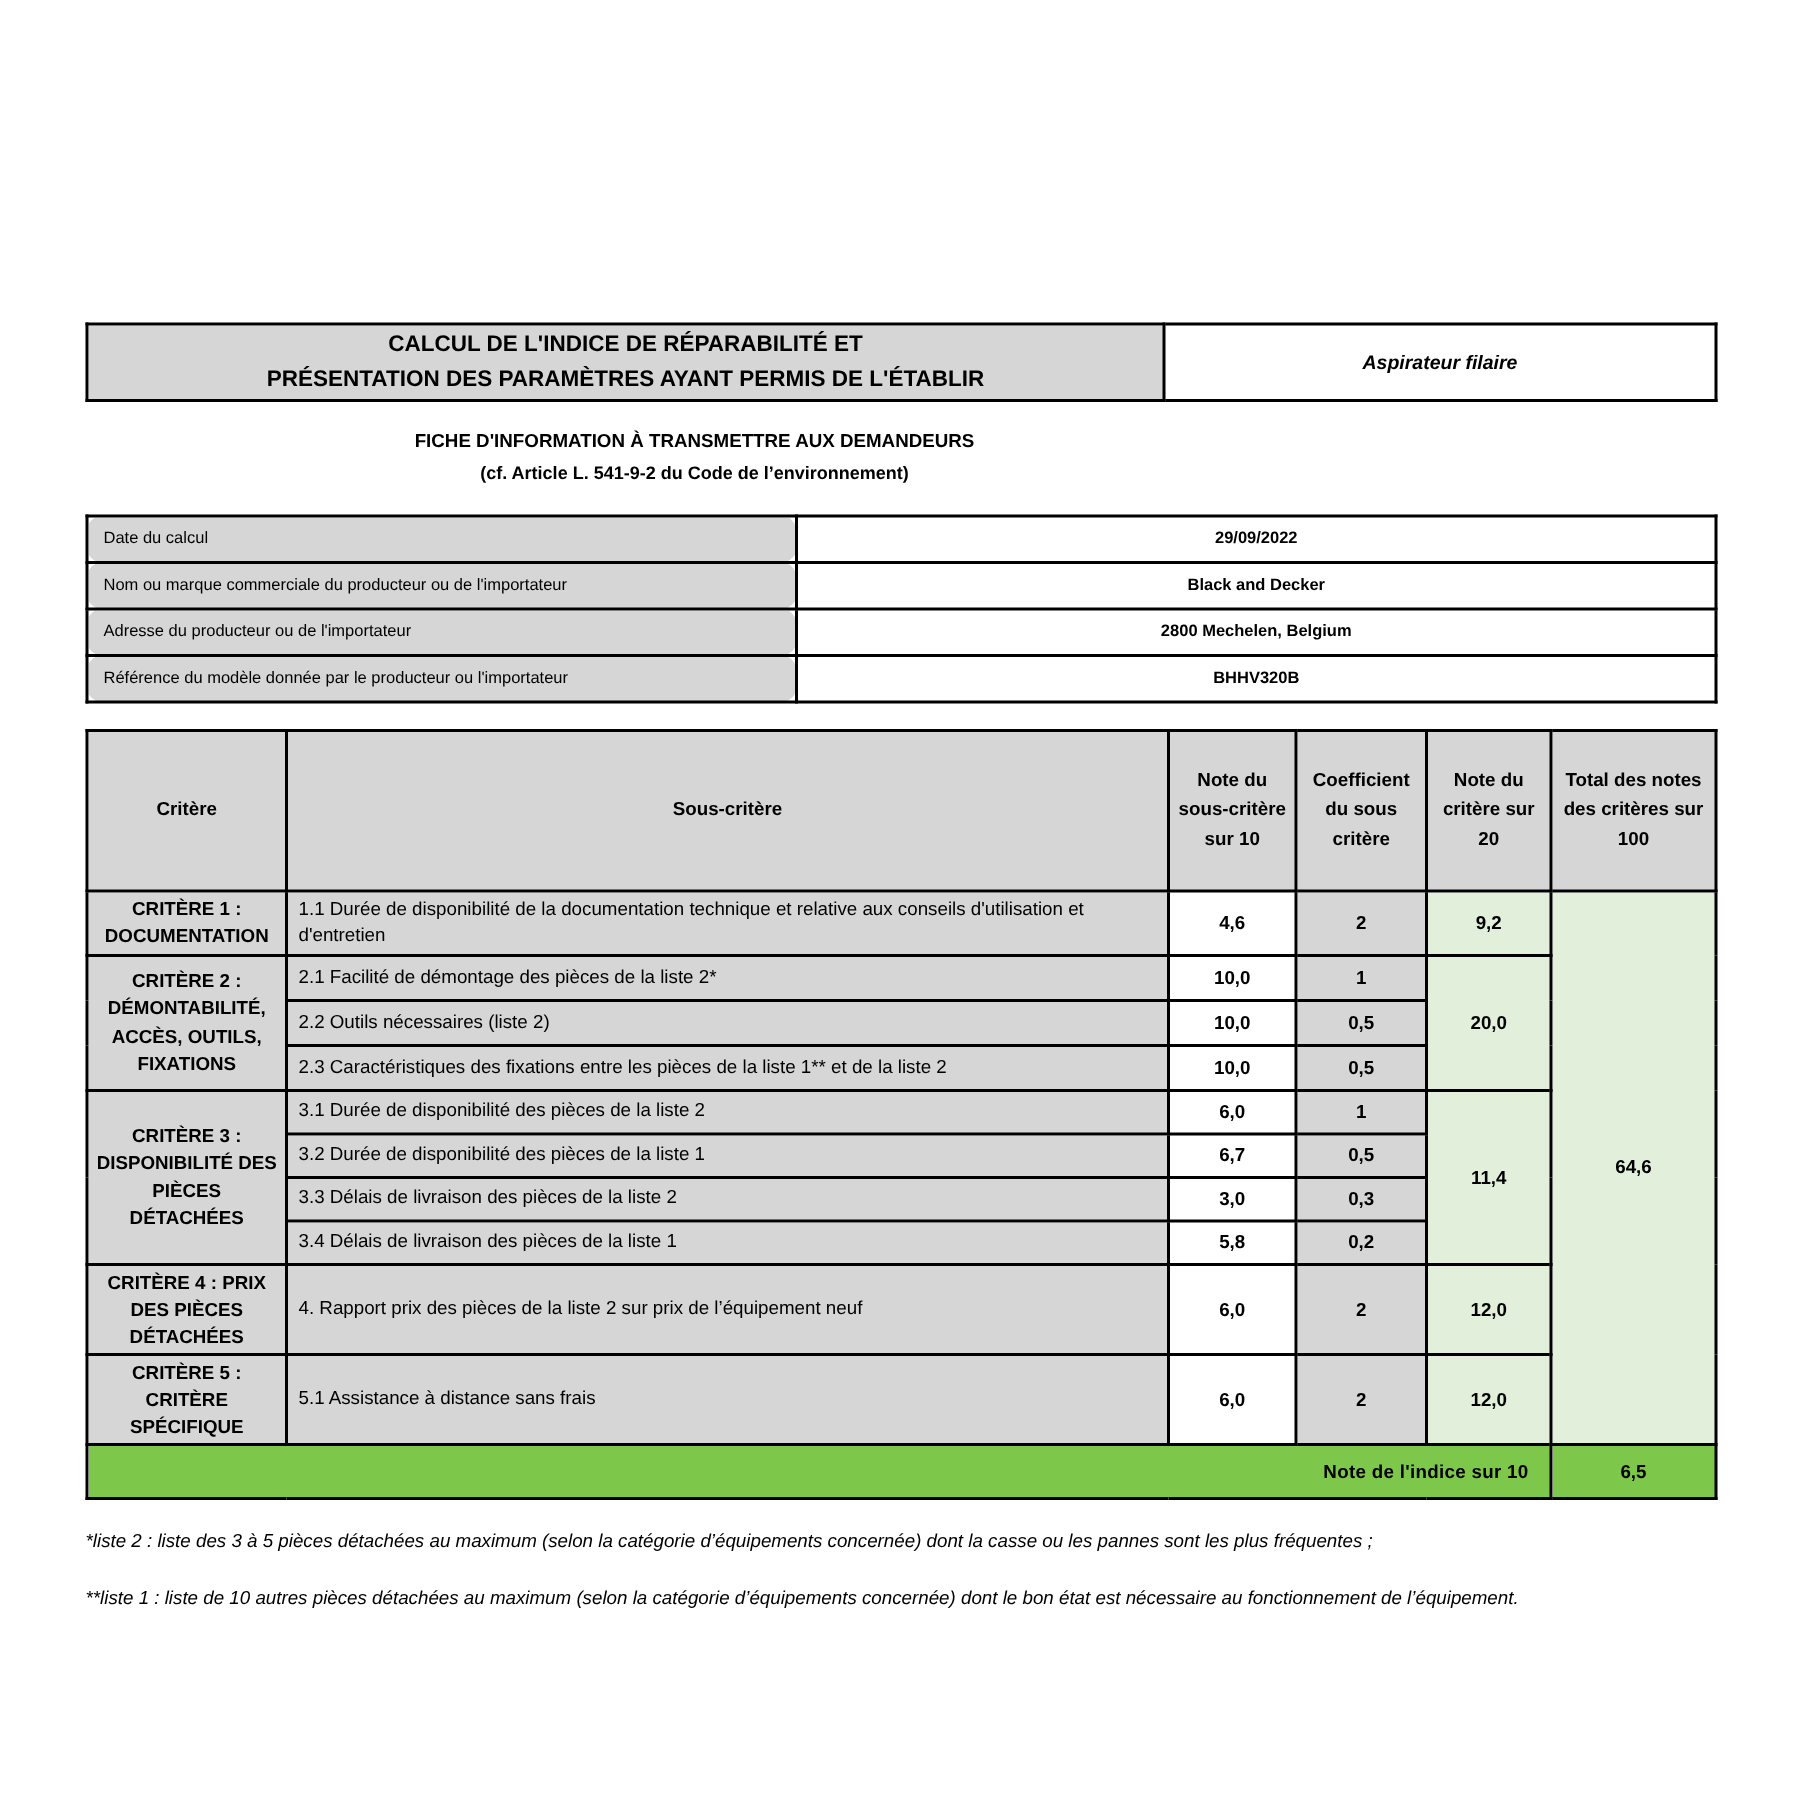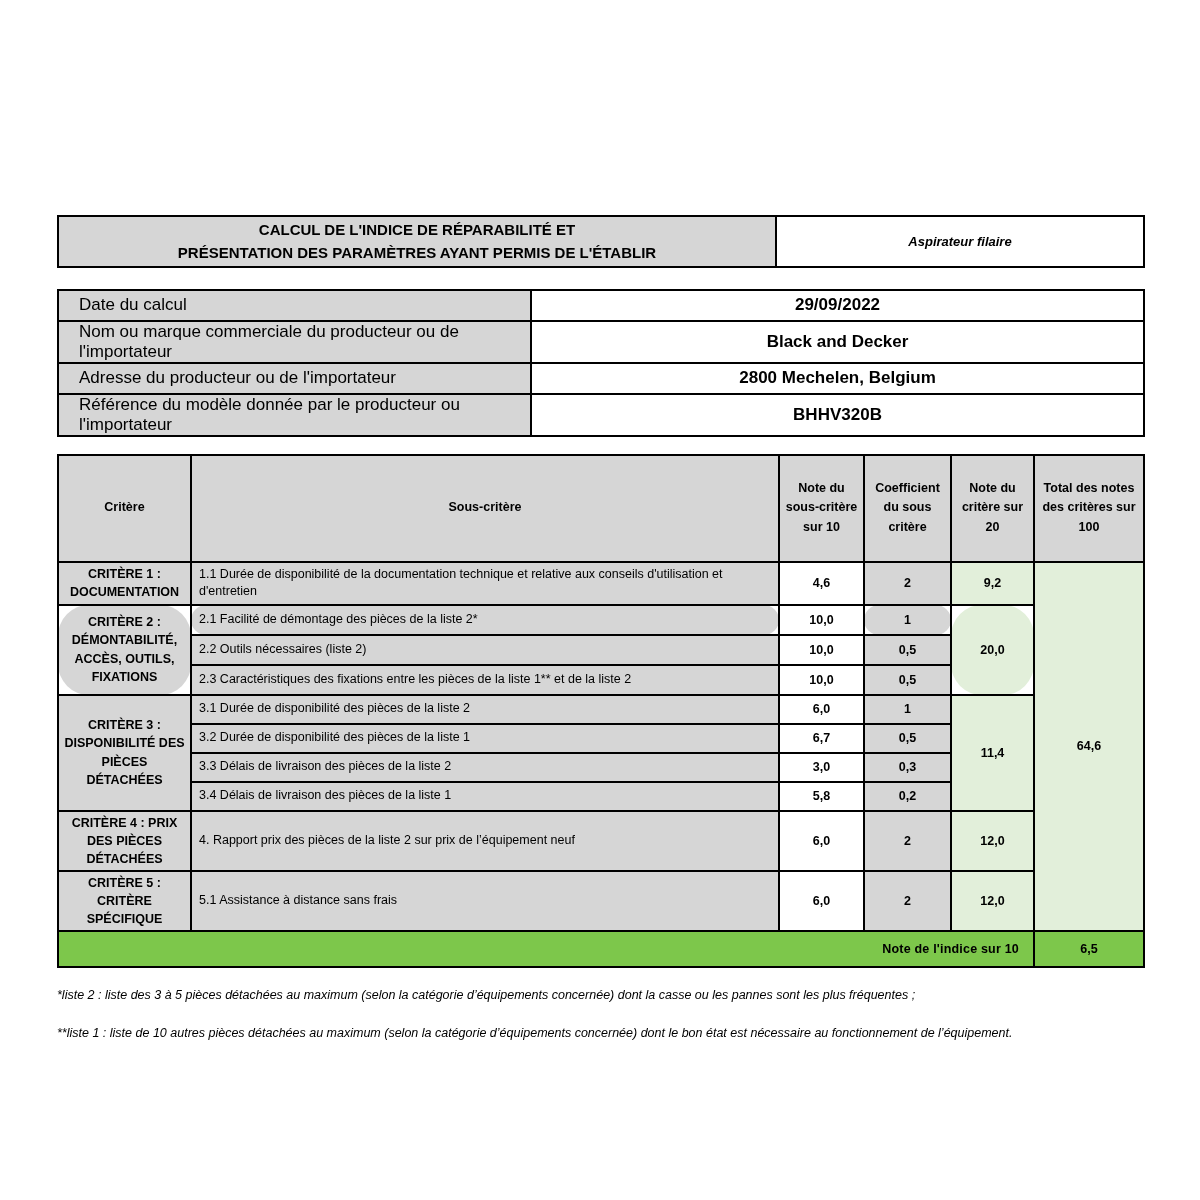--- a/index.html
+++ b/index.html
@@ -27,21 +27,21 @@
     font-weight: bold; font-style: italic; font-size: 13px;
   }
 
   
   .fiche { width: 812px; margin-top: 19px; text-align: center; font-weight: bold; }
   .fiche-line1 { font-size: 12.5px; }
   .fiche-line2 { font-size: 12px; margin-top: 7px; }
 
   
   .info-table { margin-top: 21px; }
-  .info-table td { height: 31px; font-size: 17px; padding: 0 20px; vertical-align: middle; }
+  .info-table td { height: 31px; font-size: 11px; padding: 0 10px; vertical-align: middle; border-radius: 10px; }
   .info-label { background: #d6d6d6; }
   .info-value { background: #fff; text-align: center; font-weight: bold; }
 
   
   .main-table { margin-top: 17px; }
   .main-table th {
     background: #d6d6d6; height: 107px;
     font-size: 12.5px; font-weight: bold; text-align: center;
     vertical-align: middle; padding: 0 4px; line-height: 1.55;
   }
@@ -50,21 +50,21 @@
     background: #d6d6d6; font-weight: bold; font-size: 12px;
     text-align: center; padding: 2px 4px; line-height: 1.45;
   }
   .sub  { background: #d6d6d6; text-align: left; padding: 3px 7px; line-height: 1.4; }
   .n10  { background: #ffffff; font-weight: bold; text-align: center; }
   .coef { background: #d6d6d6; font-weight: bold; text-align: center; }
   .n20  { background: #e2efda; font-weight: bold; text-align: center; }
   .tot  { background: #e2efda; font-weight: bold; text-align: center; }
 
   .r1  td { height: 42px; }
-  .r2  td { height: 30px; border-radius: 31px; }
+  .r2  td { height: 30px; }
   .r3  td { height: 30px; }
   .r4  td { height: 30px; }
   .r5  td { height: 29px; }
   .r6  td { height: 29px; }
   .r7  td { height: 29px; }
   .r8  td { height: 29px; }
   .r9  td { height: 50px; }
   .r10 td { height: 28px; }
 
   .index-row td { background: #7dc74b; height: 36px; }
@@ -93,20 +93,24 @@
           <tr>
         <td class="cell-title">
           <div>CALCUL DE L'INDICE DE RÉPARABILITÉ ET</div>
           <div>PRÉSENTATION DES PARAMÈTRES AYANT PERMIS DE L'ÉTABLIR</div>
         </td>
         <td class="cell-product">Aspirateur filaire</td>
       </tr>
     </tbody>
       </table>
 
+    <div class="fiche">
+      <div class="fiche-line1">FICHE D'INFORMATION À TRANSMETTRE AUX DEMANDEURS</div>
+      <div class="fiche-line2">(cf. Article L. 541-9-2 du Code de l’environnement)</div>
+    </div>
 
     <table class="info-table">
       <colgroup>
           <col style="width:473px">
           <col style="width:613px">
         </colgroup>
       <tbody>
           <tr>
         <td class="info-label">Date du calcul</td>
         <td class="info-value">29/09/2022</td>

